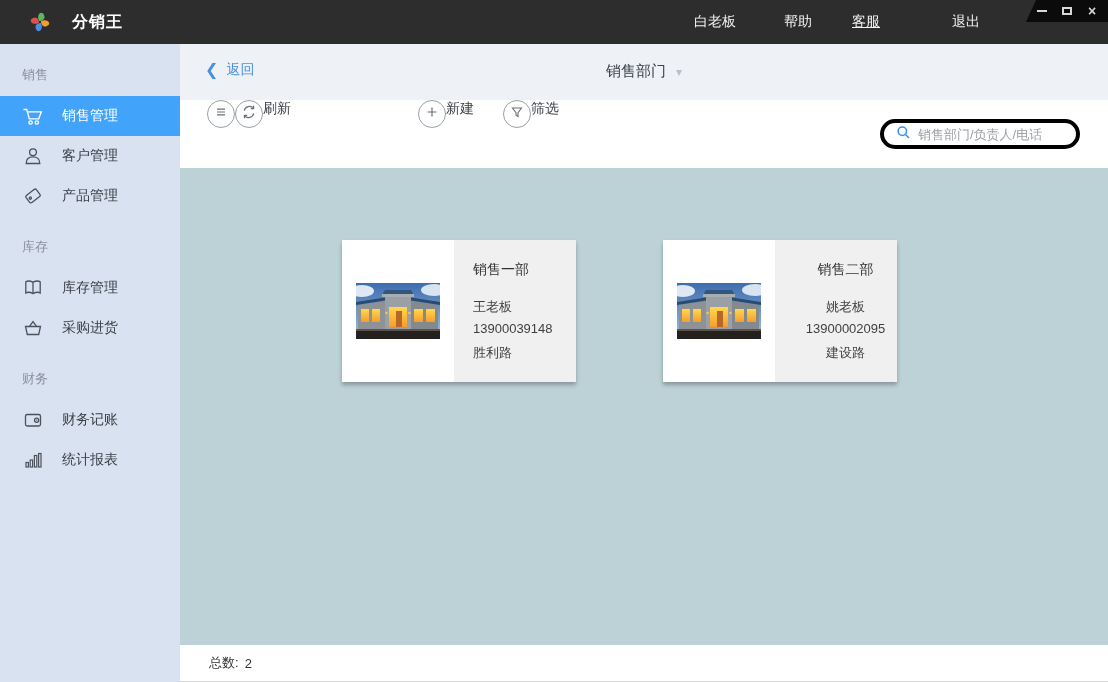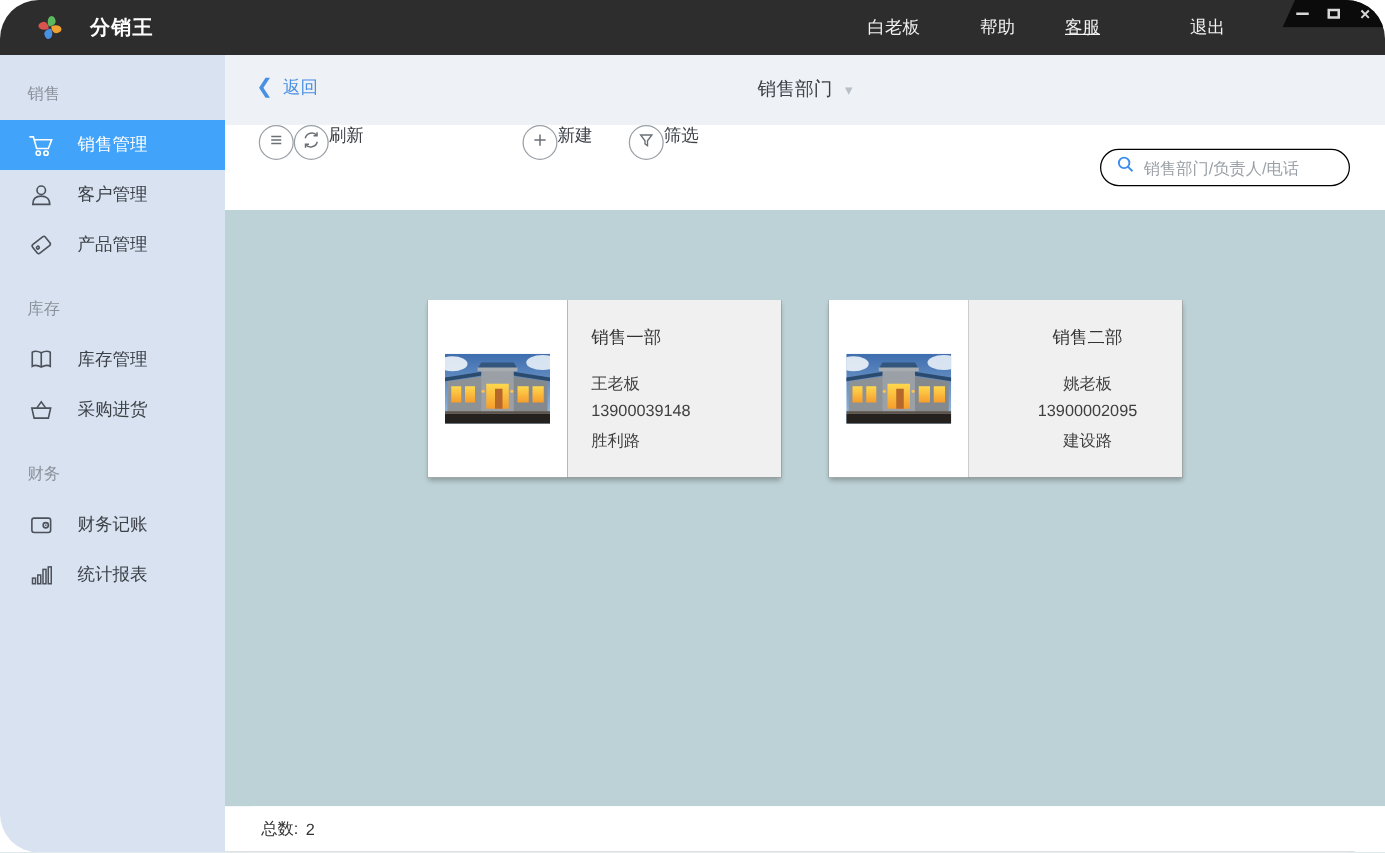--- a/index.html
+++ b/index.html
@@ -1,18 +1,18 @@
 <!DOCTYPE html>
 <html><head>
 <meta charset="utf-8">
 <style>
   * { margin:0; padding:0; box-sizing:border-box; }
   html,body { width:1108px; height:682px; }
   body { font-family:"Liberation Sans","DejaVu Sans",sans-serif; background:#fff; overflow:hidden; }
-  .window { position:relative; width:1108px; height:682px; background:#fff; overflow:hidden;border-radius:31px; }
+  .window { position:relative; width:1108px; height:682px; background:#fff; overflow:hidden; }
 
   
   .titlebar { position:absolute; top:0; left:0; right:0; height:44px; background:#2d2d2d; display:flex; align-items:center; z-index:10; }
   .logo { margin-left:26px; width:28px; height:28px; display:flex; align-items:center; justify-content:center; }
   .app-title { color:#fff; font-size:16px; font-weight:bold; margin-left:18px; letter-spacing:1px; }
   .titlebar-menu { position:absolute; right:128px; display:flex; align-items:center; }
   .titlebar-menu .tmenu-item { color:#f2f2f2; font-size:14px; cursor:pointer; }
   .tmenu-user { margin-right:48px; }
   .tmenu-help { margin-right:40px; }
   .tmenu-support { margin-right:72px;text-decoration:underline; }
@@ -43,26 +43,26 @@
 
   .toolbar { position:absolute; top:56px; left:0; right:0; height:68px; background:#fff; }
   .tool-group { position:absolute; top:0; height:68px; display:flex; align-items:flex-start; }
   .circle-btn { width:28px; height:28px; border:1px solid #9aa0a6; border-radius:50%; display:flex; align-items:center; justify-content:center; background:#fff; cursor:pointer; }
   .circle-btn svg { stroke:#6b7075; }
   .tool-label { font-size:14px; color:#3c4148; cursor:pointer; }
   .g-menu { left:27px; }
   .g-new { left:238px; }
   .g-filter { left:323px; }
   .g-delete { left:478px; }
-  .search-box { position:absolute; right:28px; top:19px; width:200px; height:30px; border:1px solid #000000; border-radius:15px; background:#fff; display:flex; align-items:center; padding:0 12px; gap:7px; }
+  .search-box { position:absolute; right:28px; top:19px; width:200px; height:30px; border:4px solid #000000; border-radius:15px; background:#fff; display:flex; align-items:center; padding:0 12px; gap:7px; }
   .search-box input { border:none; outline:none; flex:1; font-size:13px; color:#444; background:transparent; font-family:"Liberation Sans","DejaVu Sans",sans-serif; }
   .search-box input::placeholder { color:#9aa0a6; }
 
   .content { position:absolute; top:124px; left:0; right:0; bottom:37px; background:#bdd2d6; }
-  .dept-card { position:absolute; top:72px; width:283px; height:142px; display:flex; background:#000000; box-shadow:0 3px 4px rgba(0,0,0,0.28); cursor:pointer; }
+  .dept-card { position:absolute; top:72px; width:234px; height:142px; display:flex; background:#a16207; box-shadow:0 3px 4px rgba(0,0,0,0.28); cursor:pointer; }
   .card-1 { left:162px; }
   .card-2 { left:483px;text-align:center; }
   .card-photo-pane { width:112px; background:#fff; display:flex; align-items:center; justify-content:center; }
   .card-photo { width:84px; height:56px; display:block; }
   .card-info { flex:1; background:#f0f0f0; padding:21px 0 0 19px; }
   .card-title { font-size:14px; color:#333; margin-bottom:17px; }
   .card-line { font-size:13px; color:#3f3f3f; line-height:22px; }
   .card-addr { margin-top:2px; }
 
   .footer { position:absolute; bottom:0; left:0; right:0; height:37px; background:#fff; border-bottom:1px solid #d6d6d6; display:flex; align-items:center; padding-left:29px; gap:6px; }

